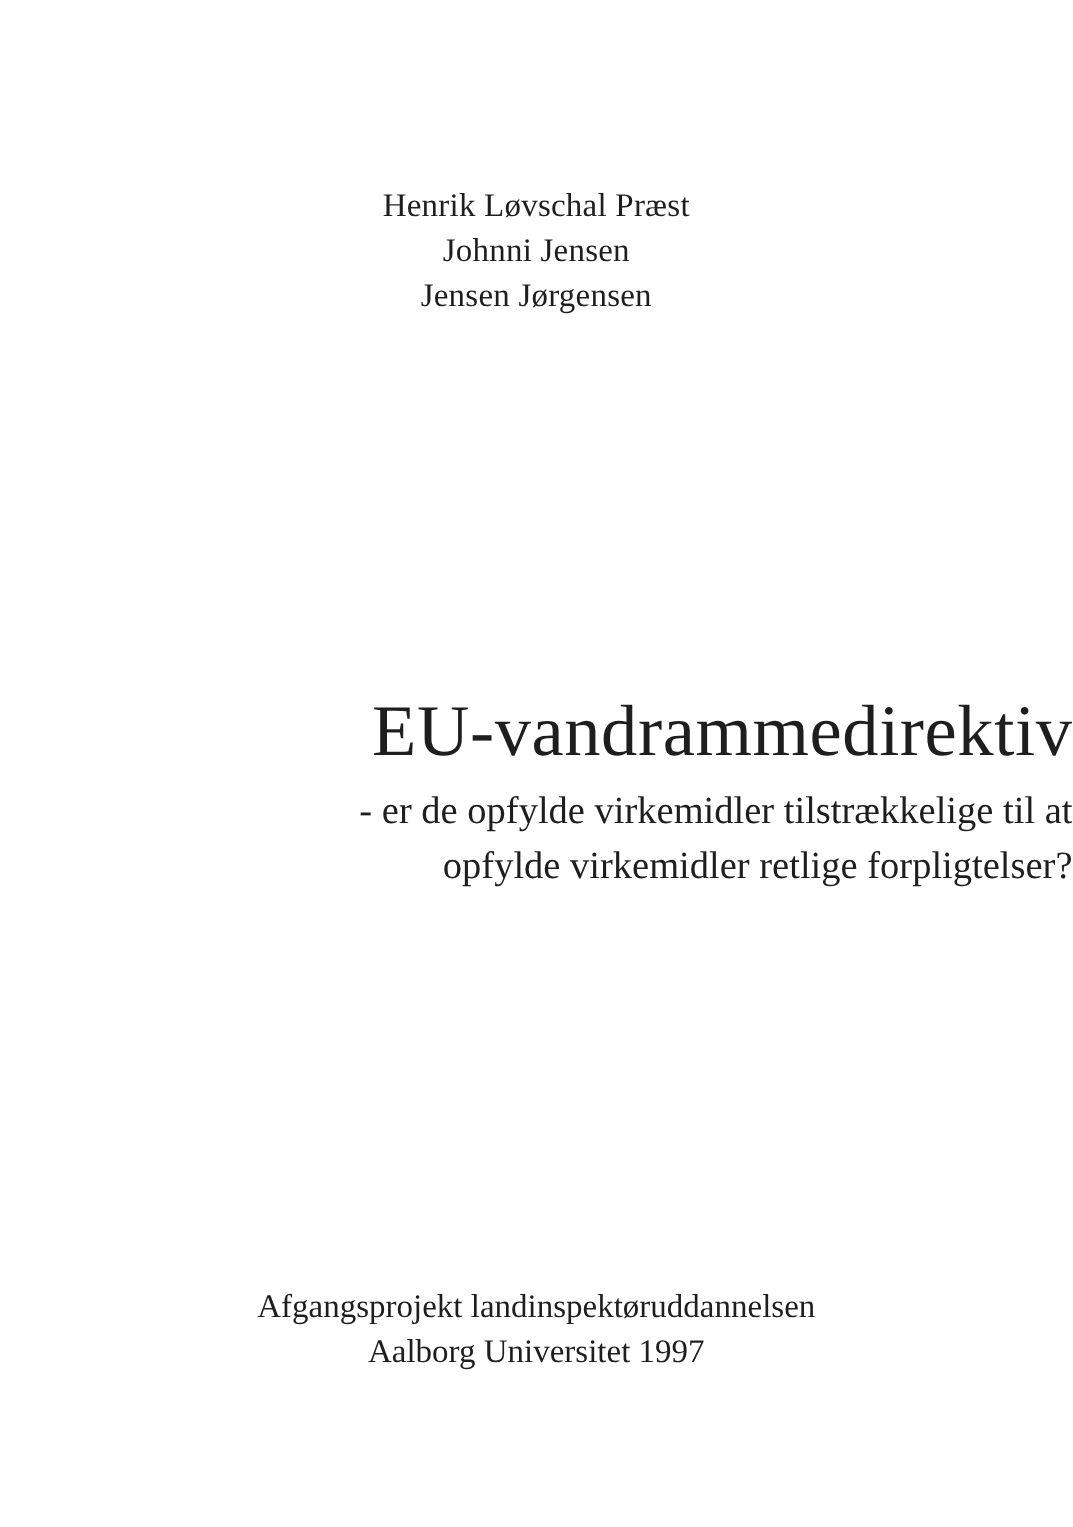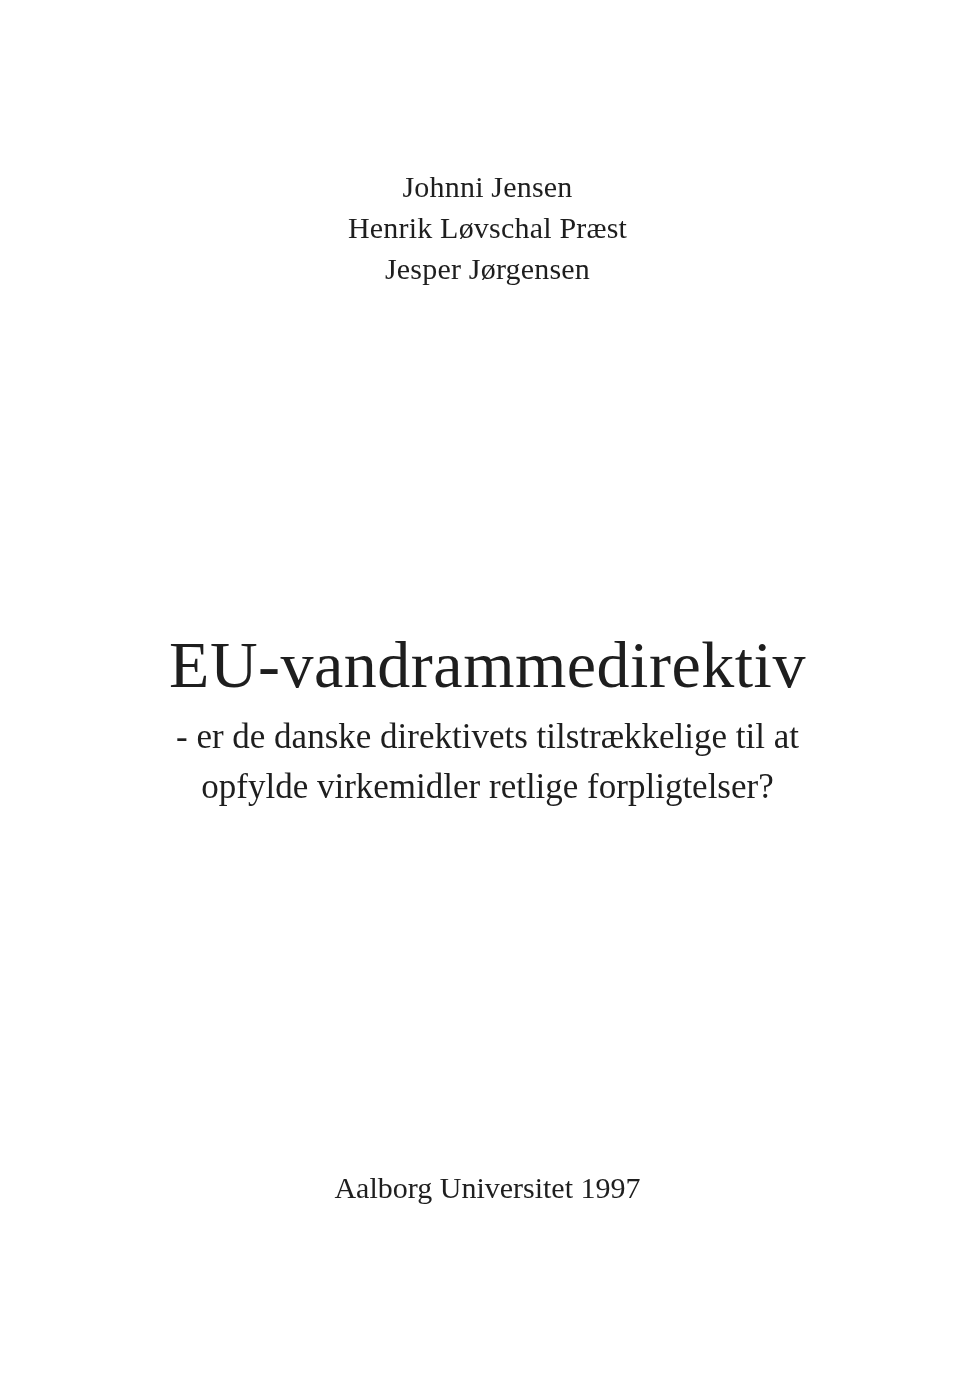--- a/index.html
+++ b/index.html
@@ -29,21 +29,21 @@
       line-height: 41px;
       letter-spacing: 0.2px;
     }
 
     
     .title-block {
       position: absolute;
       top: 626px;
       left: 0;
       width: 100%;
-      text-align: center;
+      text-align: right;
     }
     .main-title {
       font-size: 66px;
       line-height: 78px;
       font-weight: 400;
       letter-spacing: 0.5px;
     }
     .subtitle {
       margin-top: 8px;
       font-size: 35px;
@@ -60,30 +60,31 @@
       font-size: 30px;
       line-height: 41px;
     }
   </style>
 </head>
 <body>
 
 <div class="page" style="color: rgb(30, 30, 30); background: rgb(255, 255, 255);">
 
   <div class="authors">
+    <div>Henrik Løvschal Præst</div>
     <div>Johnni Jensen</div>
-    <div>Henrik Løvschal Præst</div>
-    <div>Jesper Jørgensen</div>
+    <div>Jensen Jørgensen</div>
   </div>
 
   <div class="title-block">
     <div class="main-title">EU-vandrammedirektiv</div>
     <div class="subtitle">
-      <div>- er de danske direktivets tilstrækkelige til at</div>
+      <div>- er de opfylde virkemidler tilstrækkelige til at</div>
       <div>opfylde virkemidler retlige forpligtelser?</div>
     </div>
   </div>
 
   <div class="footer">
+    <div>Afgangsprojekt landinspektøruddannelsen</div>
     <div>Aalborg Universitet 1997</div>
   </div>
 
 </div>
 
 </body></html>

